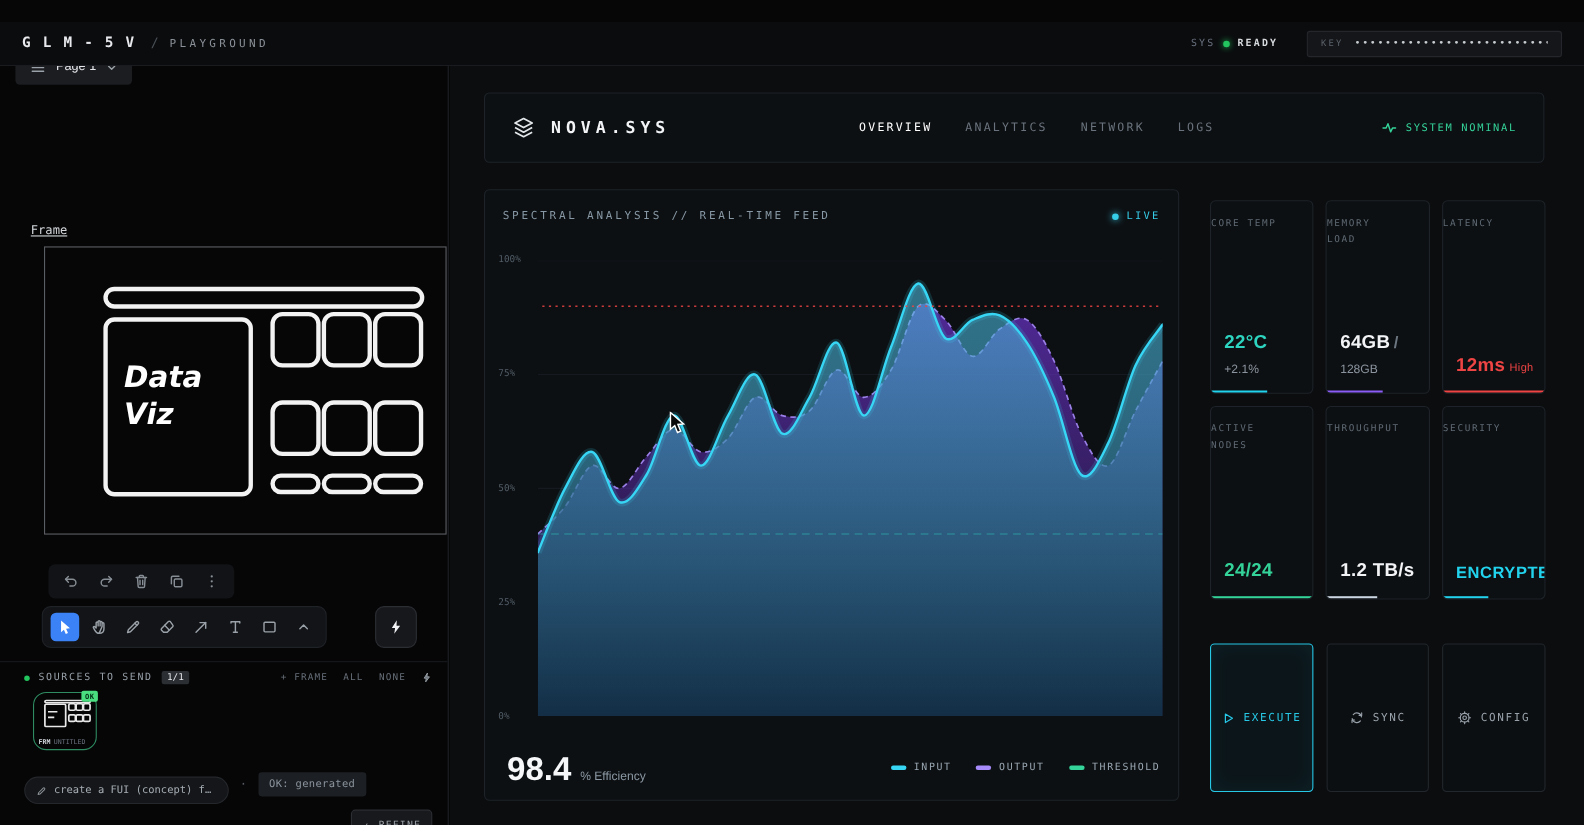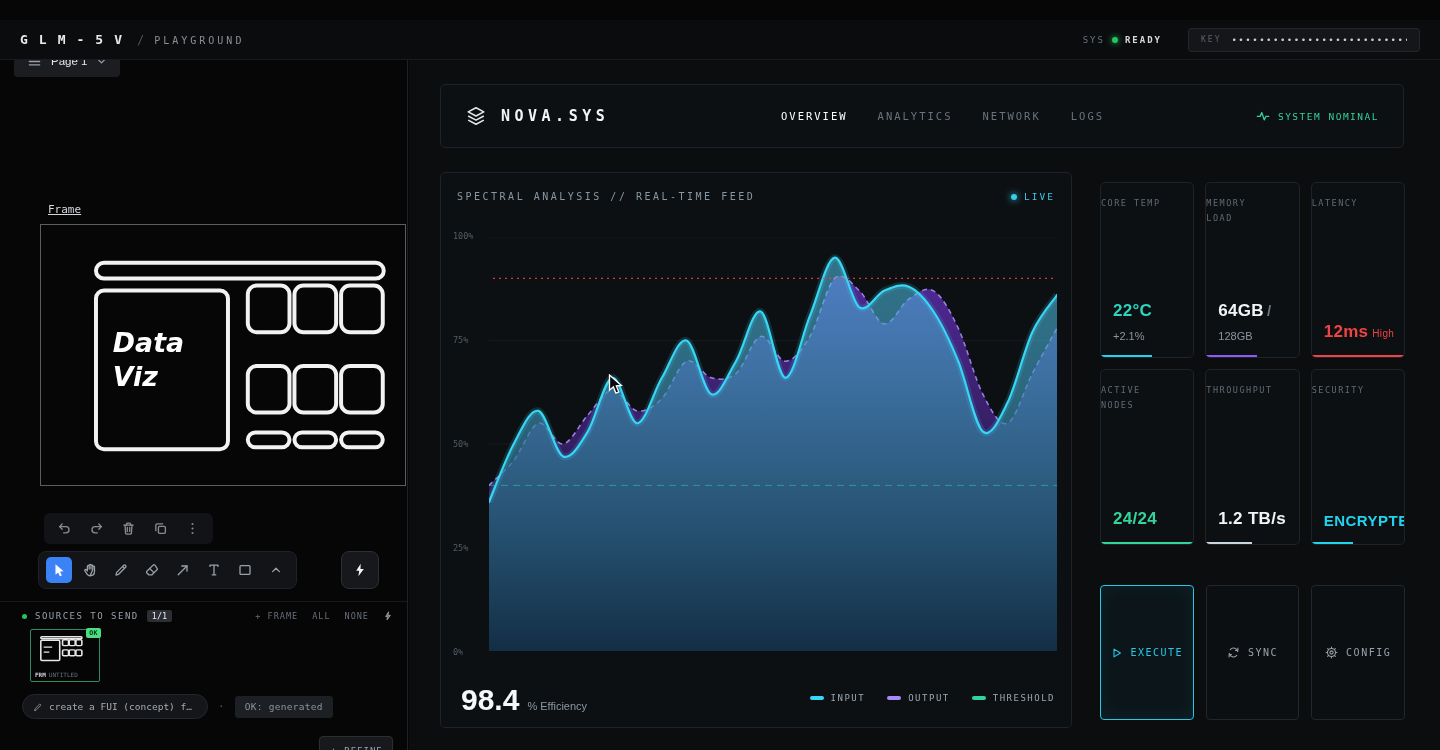--- a/index.html
+++ b/index.html
@@ -26,21 +26,21 @@
 
   
   .left-panel { position:absolute; left:0; top:40px; width:408px; height:710px; background:#060607;
                 border-right:1px solid #1e2126; overflow:hidden; z-index:4; }
   .page-selector { position:absolute; left:14px; top:5px; height:32px; background:#1b1d20; border-radius:4px;
                    display:flex; align-items:center; gap:9px; padding:0 13px; cursor:pointer; }
   .page-selector span { font-size:11.5px; color:#e5e7eb; font-family:"Liberation Sans",sans-serif; }
   .icon { display:inline-flex; }
   .icon svg { stroke:#9aa1a8; fill:none; stroke-width:1.4; stroke-linecap:round; stroke-linejoin:round; }
 
-  .frame-label { position:absolute; left:48px; top:163px; font-size:11px; color:#d3d7da;text-decoration:underline; }
+  .frame-label { position:absolute; left:28px; top:163px; font-size:11px; color:#d3d7da;text-decoration:underline; }
   .frame-box { position:absolute; left:40px; top:184px; width:366px; height:262px; border:1px solid #5a5e63; cursor:crosshair; }
   .sketch { stroke:#f2f2f2; stroke-width:4; fill:none; stroke-linecap:round; stroke-linejoin:round; }
   .sketch-text { fill:#ffffff; font-family:"DejaVu Sans",sans-serif; font-style:italic; font-weight:bold; font-size:27px; }
 
   .toolbar-history { position:absolute; left:44px; top:473px; height:31px; background:#111316; border-radius:6px;
                      display:flex; align-items:center; gap:17px; padding:0 13px; }
   .tb-icon { background:none; border:none; cursor:pointer; display:inline-flex; padding:0; }
   .tb-icon svg { stroke:#868d94; fill:none; stroke-width:1.4; stroke-linecap:round; stroke-linejoin:round; }
   .tb-icon svg .fillit { fill:#868d94; stroke:none; }
 
@@ -62,32 +62,32 @@
                  justify-content:space-between; }
   .sources-left { display:flex; align-items:center; gap:8px; }
   .src-dot { width:5px; height:5px; border-radius:50%; background:#22c55e; }
   .src-label { font-size:9px; letter-spacing:1.5px; color:#98a0a8; }
   .src-count { font-size:8.5px; background:#2b2e33; color:#e5e7eb; padding:1px 5px; border-radius:2px; }
   .sources-right { display:flex; align-items:center; gap:14px; }
   .src-action { font-size:8.5px; letter-spacing:1px; color:#676f78; background:none; border:none;
                 font-family:inherit; cursor:pointer; }
   .sources-right svg .fillit { fill:#676f78; }
 
-  .thumb { position:absolute; left:30px; top:589px; width:70px; height:53px; border:1px solid #2e8b62;
-           border-radius:2px; background:#050505; cursor:pointer; }
+  .thumb { position:absolute; left:30px; top:589px; width:58px; height:53px; border:1px solid #2e8b62;
+           border-radius:12px; background:#050505; cursor:pointer; }
   .thumb-sketch { position:absolute; left:2px; top:2px; }
   .thumb-name { position:absolute; left:4px; bottom:3px; display:flex; gap:3px; white-space:nowrap; }
   .thumb-prefix { font-size:6px; color:#d1d5db; font-weight:bold; }
   .thumb-title { font-size:6px; color:#6b7280; }
   .ok-badge { position:absolute; top:-2px; right:-2px; background:#4ade80; color:#052e16; font-size:6.5px;
               font-weight:bold; padding:1px 3px; border-radius:2px; letter-spacing:.5px; }
 
   .prompt-row { position:absolute; left:22px; top:654px; display:flex; align-items:center; gap:10px; }
   .prompt-pill { width:186px; height:25px; border-radius:13px; background:#141619; border:1px solid #24272c;
-                 display:flex; align-items:center; gap:6px; padding:0 10px; }
+                 display:flex; align-items:center; gap:6px; padding:0 10px;margin-top:12px; }
   .prompt-pill svg { stroke:#8b9197; fill:none; stroke-width:1.1; stroke-linecap:round; stroke-linejoin:round; }
   .prompt-input { flex:1; background:transparent; border:none; outline:none; color:#a6adb4; font-size:9.5px;
                   font-family:inherit; min-width:0; }
   .prompt-dot { color:#565c63; font-size:11px; }
   .status-badge { height:22px; background:#1c1f23; border-radius:3px; color:#8b949e; font-size:9.5px;
                   display:flex; align-items:center; padding:0 10px; letter-spacing:.3px; }
   .refine-button { position:absolute; left:319px; top:696px; width:74px; height:30px; background:#17191c;
                    border:1px solid #2b2e33; border-radius:4px; display:flex; align-items:center; justify-content:center;
                    gap:6px; color:#9aa1a8; font-size:9px; letter-spacing:1px; font-family:inherit; cursor:pointer; }
   .refine-button svg .fillit { fill:#9aa1a8; }

